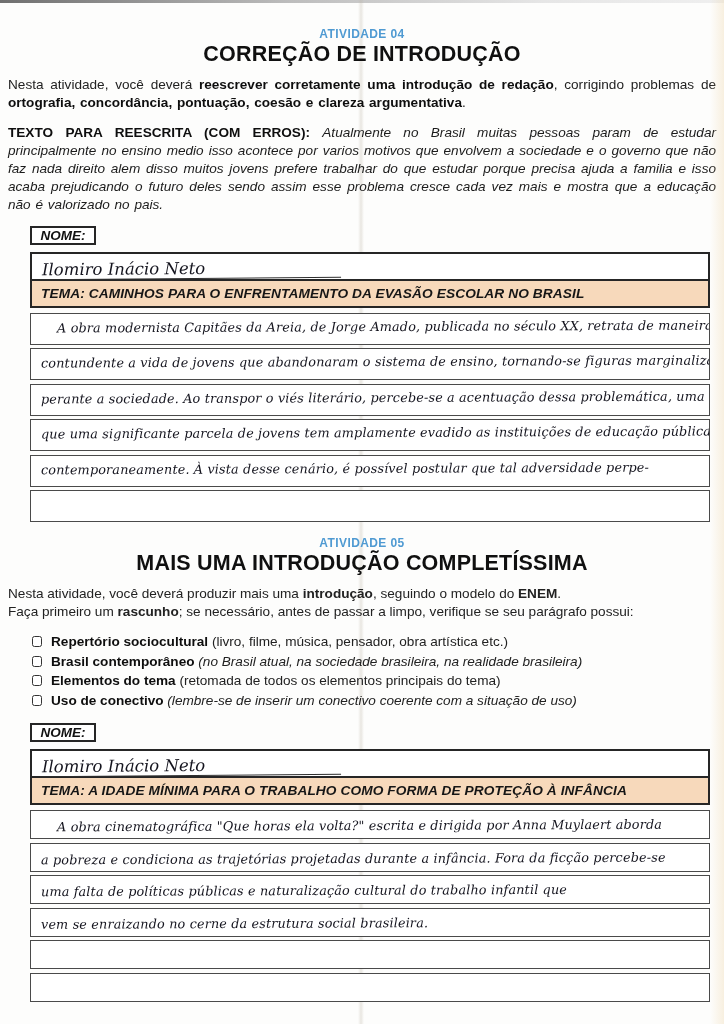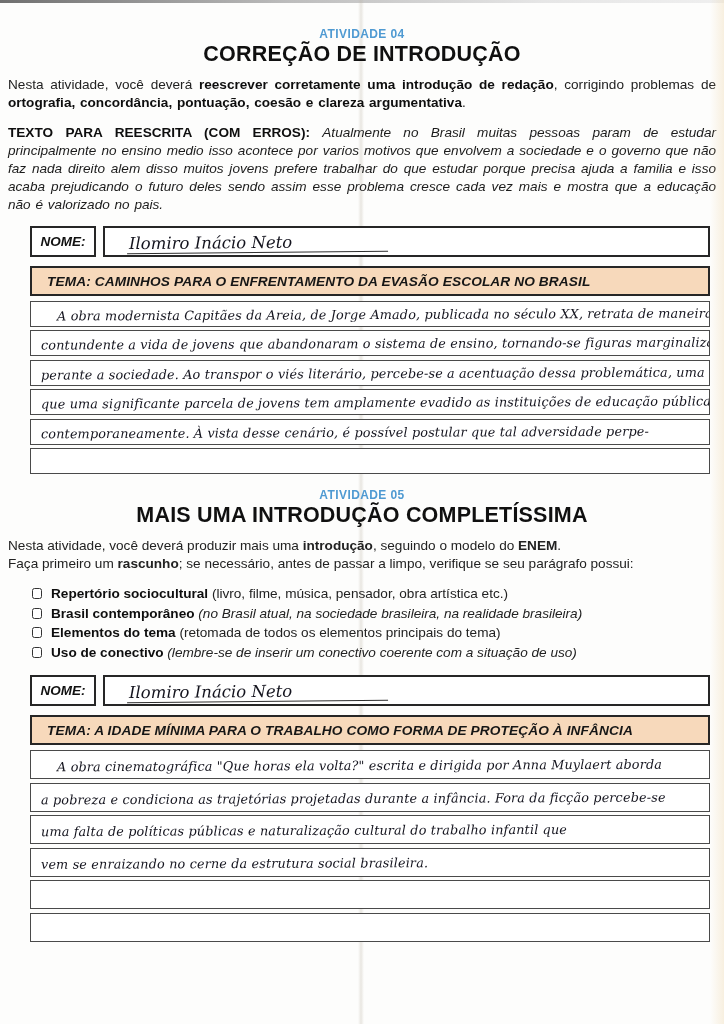--- a/index.html
+++ b/index.html
@@ -16,34 +16,34 @@
   .content { position:relative; padding:27px 8px 0 8px; }
 
   .badge { text-align:center; color:#4f9ad2; font-weight:bold; font-size:12px; letter-spacing:.4px; }
   .title { text-align:center; font-size:21.5px; font-weight:bold; letter-spacing:.2px;
            margin:1px 0 9px 0; color:#101010; }
   .body  { font-size:13.6px; line-height:1.32; text-align:justify; color:#222; margin-bottom:12px;
            word-spacing:1px; }
   .body b { color:#0e0e0e; }
   .body i { color:#1c1c1c; }
 
-  .nome-row  { display:flex; gap:7px; margin:3px 6px 9px 22px; height:31px; }
+  .nome-row  { display:flex; gap:7px; margin:3px 6px 9px 22px; height:43px;flex-direction:column; }
   .nome-label{ border:2px solid #262626; width:66px; background:#fff; display:flex;
                align-items:center; justify-content:center;
                font-weight:bold; font-style:italic; font-size:13.5px; color:#111; }
-  .nome-input{ flex:1; border:2px solid #262626; background:#fff; padding:5px 0 0 22px; }
+  .nome-input{ flex:1; border:2px solid #262626; background:#fff; padding:5px 0 0 8px; }
   .hw   { font-family:"DejaVu Serif", serif; font-style:italic; color:#14141e; }
   .name { font-size:16.5px; display:inline-block; width:45%; border-bottom:1.5px solid #2f2f2f;
           transform:rotate(-0.5deg); padding-left:2px; }
 
-  .tema { background:#f7d9bb; border:2px solid #262626; margin:0 6px 5px 22px; padding:6px 9px 5px 15px;
+  .tema { background:#f7d9bb; border:2px solid #262626; margin:0 6px 5px 22px; padding:6px 9px 5px 9px;
           font-weight:bold; font-style:italic; font-size:13.7px; color:#161616; letter-spacing:.1px; }
 
   .lines { margin:0 6px 0 22px; }
-  .wline { border:1.4px solid #4a4a4a; background:#fff; height:26px; margin-bottom:3.5px;
+  .wline { border:1.4px solid #4a4a4a; background:#fff; height:32px; margin-bottom:3.5px;
            padding:3px 6px 0 10px; overflow:hidden; }
   .wline .hw { font-size:12.8px; white-space:nowrap; letter-spacing:.15px; display:inline-block;
            transform:rotate(-0.25deg); }
   .a2 .wline { height:29px; padding-top:5px; }
   .ind { margin-left:16px; }
 
   .intro2 { font-size:13.6px; line-height:1.38; color:#222; margin-bottom:10px; }
   .chk { margin:0 0 13px 24px; }
   .chk-item { display:flex; align-items:flex-start; font-size:13.6px; line-height:19.5px; color:#222; }
   .chk-box  { width:10px; height:11px; border:1.6px solid #333; border-radius:2.5px;

